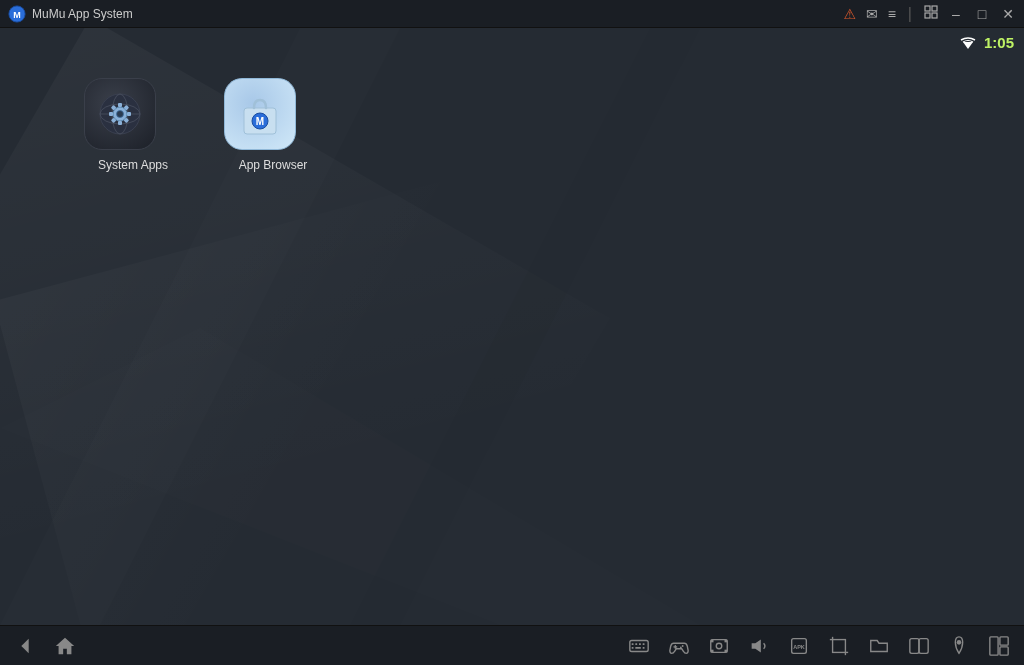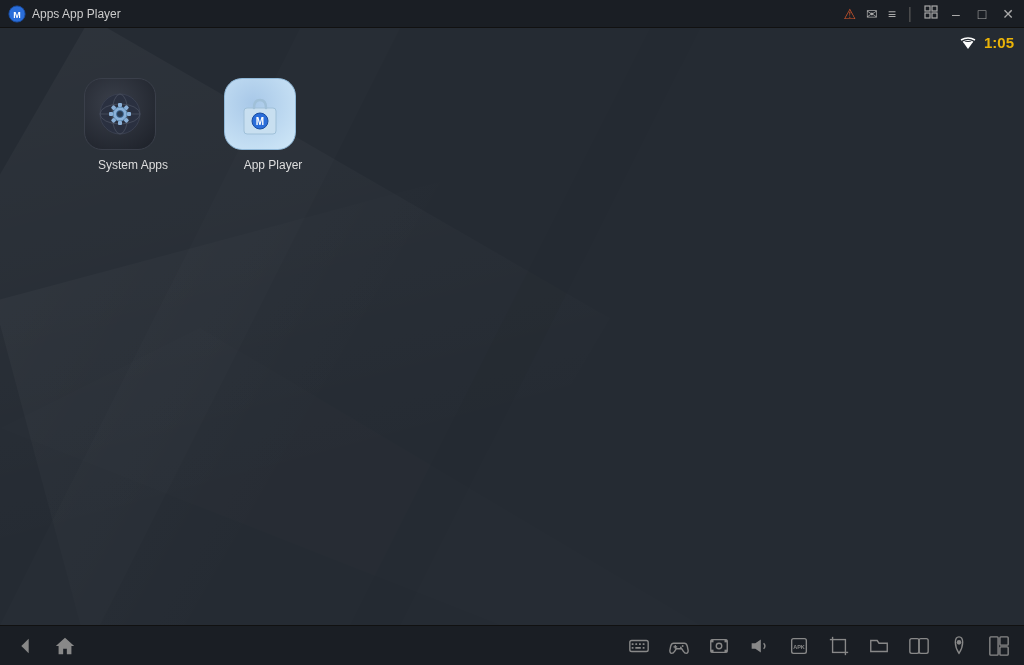--- a/index.html
+++ b/index.html
@@ -197,21 +197,21 @@
 </head>
 <body>
 
 <div id="title-bar">
   <div id="title-left">
 
     <svg id="app-logo" viewBox="0 0 20 20" xmlns="http://www.w3.org/2000/svg">
       <circle cx="10" cy="10" r="9" fill="#2a6dd9" stroke="#1a4da0" stroke-width="1"></circle>
       <text x="10" y="14" text-anchor="middle" font-size="10" fill="white" font-weight="bold">M</text>
     </svg>
-    <span id="title-text">Apps App Player</span>
+    <span id="title-text">MuMu App System</span>
   </div>
   <div id="title-controls">
     <span class="title-icon alert">⚠</span>
     <span class="title-icon">✉</span>
     <span class="title-icon">≡</span>
     <span style="color:#555;margin:0 2px">|</span>
     <span class="title-icon">
       <svg width="14" height="14" viewBox="0 0 14 14" fill="none" xmlns="http://www.w3.org/2000/svg">
         <rect x="1" y="1" width="5" height="5" stroke="#aaa" stroke-width="1.2" fill="none"></rect>
         <rect x="8" y="1" width="5" height="5" stroke="#aaa" stroke-width="1.2" fill="none"></rect>
@@ -239,21 +239,21 @@
     </svg>
   </div>
 
   <div id="status-bar">
 
     <svg class="wifi-icon" viewBox="0 0 16 12" fill="white">
       <polygon points="8,12 3,5 13,5" fill="white"></polygon>
       <path d="M1,3 Q8,-1 15,3" fill="none" stroke="white" stroke-width="1.5"></path>
       <path d="M3,5 Q8,2 13,5" fill="none" stroke="white" stroke-width="1.2"></path>
     </svg>
-    <span style="color:#eab308;font-size:15px;font-weight:bold">1:05</span>
+    <span style="color:#bef264;font-size:15px;font-weight:bold">1:05</span>
   </div>
 
   <div id="app-grid">
 
     <div class="app-item">
       <div class="app-icon-wrapper dark">
         <svg width="48" height="48" viewBox="0 0 48 48" xmlns="http://www.w3.org/2000/svg">
 
           <circle cx="24" cy="24" r="20" fill="#2a3040" stroke="#3a4050" stroke-width="1"></circle>
 
@@ -285,21 +285,21 @@
         <svg width="48" height="48" viewBox="0 0 48 48" xmlns="http://www.w3.org/2000/svg">
 
           <rect x="8" y="18" width="32" height="26" rx="3" fill="#c8dff0" stroke="#a0c0d8" stroke-width="1"></rect>
 
           <path d="M18,18 Q18,10 24,10 Q30,10 30,18" fill="none" stroke="#a0c0d8" stroke-width="2.5" stroke-linecap="round"></path>
 
           <circle cx="24" cy="31" r="8" fill="#2a6dd9" stroke="#1a4da0" stroke-width="1"></circle>
           <text x="24" y="35" text-anchor="middle" font-size="10" fill="white" font-weight="bold" font-family="Arial">M</text>
         </svg>
       </div>
-      <span class="app-label">App Player</span>
+      <span class="app-label">App Browser</span>
     </div>
 
   </div>
 </div>
 
 <div id="taskbar">
   <div id="taskbar-left">
 
     <div class="taskbar-icon">
       <svg viewBox="0 0 24 24" xmlns="http://www.w3.org/2000/svg">

